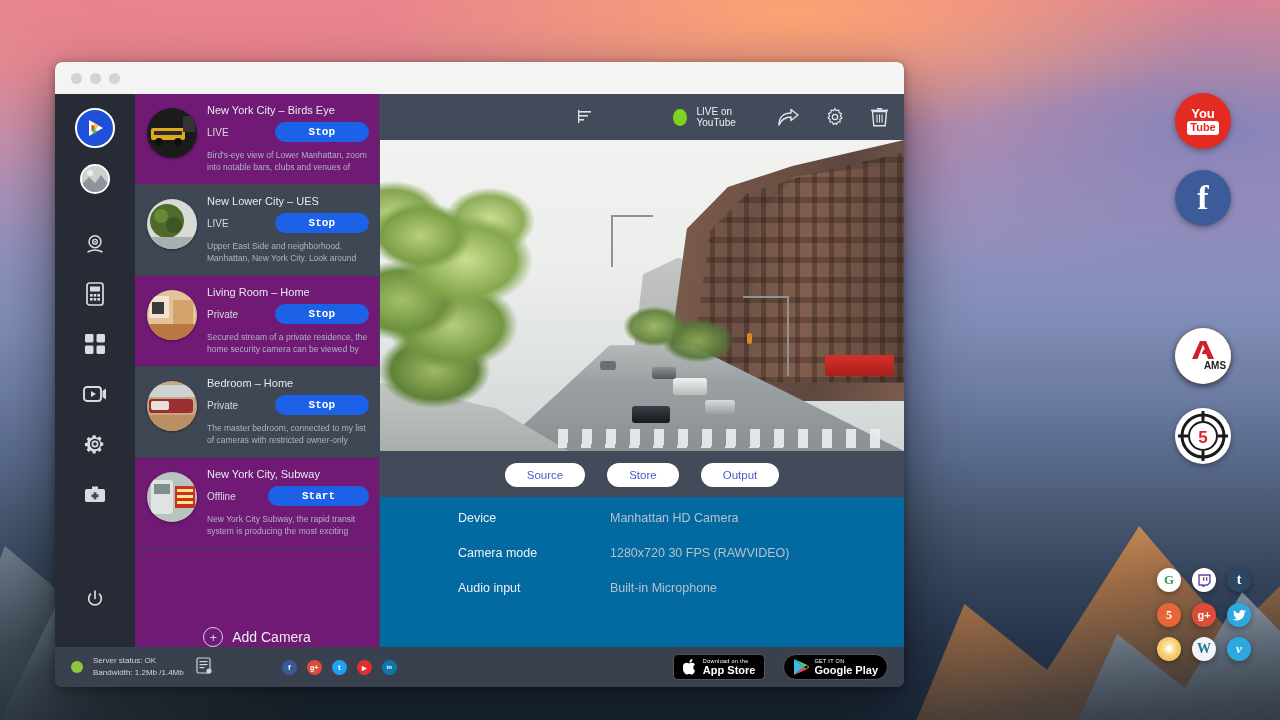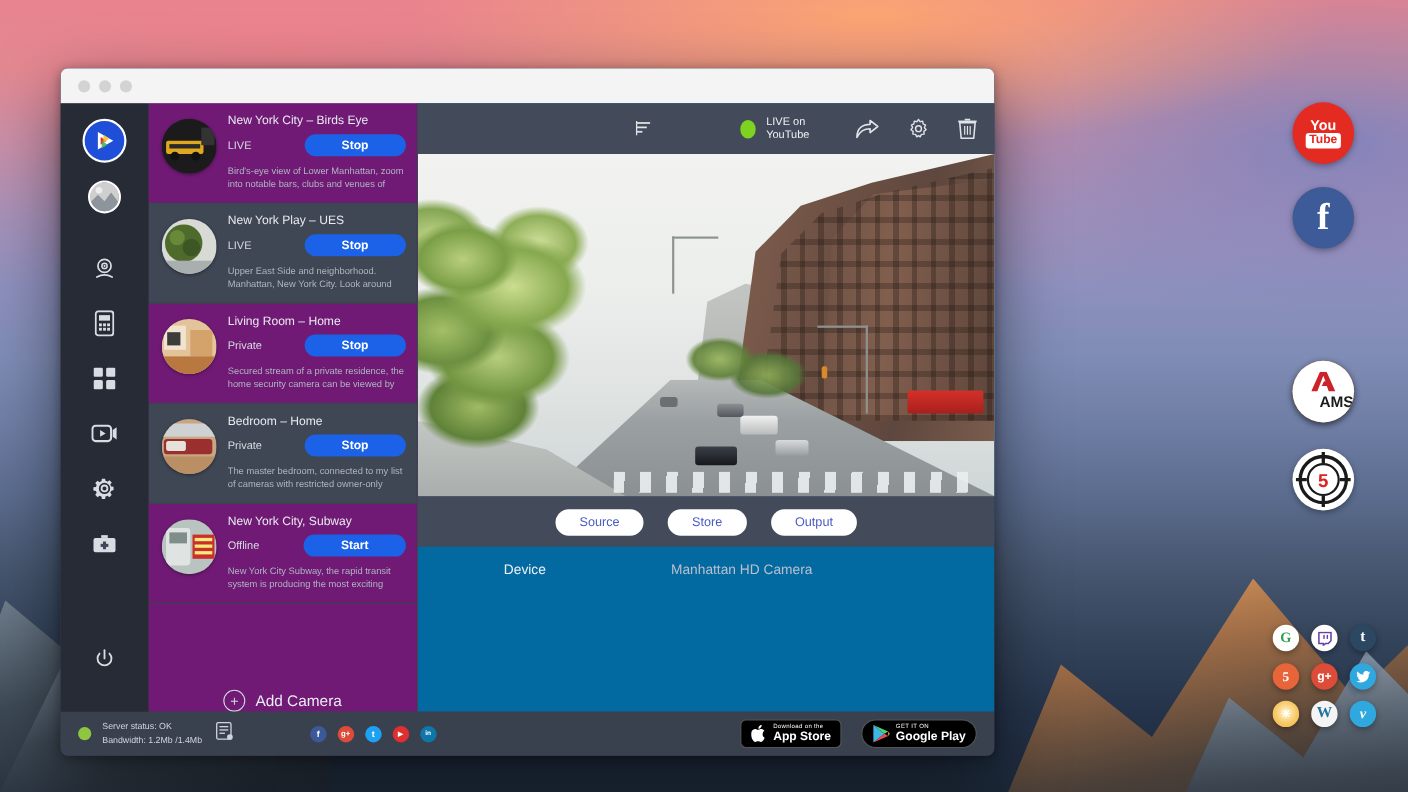--- a/index.html
+++ b/index.html
@@ -104,21 +104,21 @@
   .cam-info { flex: 1 1 auto; min-width: 0; }
   .cam-title {
     color: #e7eaef; font-size: 11px; margin-bottom: 6px;
     white-space: nowrap; overflow: hidden; text-overflow: ellipsis;
   }
   .cam-row { display: flex; align-items: center; justify-content: space-between; }
   .cam-status { color: #d6dae1; font-size: 10px; }
   .cam-btn {
     background: #1b62e8; color: #fff; border: none; border-radius: 12px;
     font-size: 11px; font-weight: bold; padding: 4px 34px; cursor: pointer;
-    font-family: Liberation Sans, sans-serif; min-width: 60px;
+    font-family: Liberation Mono, monospace; min-width: 60px;
   }
   .cam-desc {
     color: #aeb5c0; font-size: 8.5px; line-height: 1.45; margin-top: 7px;
     max-height: 25px; overflow: hidden;
   }
   .addcam {
     display: flex; align-items: center; justify-content: center; gap: 9px;
     padding: 28px 0 0 0; color: #e9ecf1; font-size: 14px; cursor: pointer;
   }
   .addcam .circ {
@@ -265,21 +265,21 @@
   <div class="deskicon" style="left:1175px;top:328px;width:56px;height:56px;background:#f08000;">
     <svg width="34" height="34" viewBox="0 0 34 34">
         <path d="M7 25 L20 4 L17 15 L27 9 L14 30 L17 19 Z" fill="#fff"></path>
       </svg>
   </div>
 
   <div class="deskicon" style="left:1175px;top:328px;width:56px;height:56px;background:#ffffff;flex-direction:column;justify-content:center;align-items:center;top:328px;">
     <svg width="22" height="18" viewBox="0 0 22 18">
       <path d="M8 0 L14 0 L22 18 L16 18 L14.2 13 L9.6 13 L11.6 8.5 L13 8.5 L11 3.6 L5.5 18 L0 18 Z" fill="#cc2229"></path>
     </svg>
-    <span style="font-size:14px;font-weight:bold;color:#1b1b1b;line-height:1.3;margin-left:24px;">AMS</span>
+    <span style="font-size:10px;font-weight:bold;color:#1b1b1b;line-height:1.3;margin-left:24px;">AMS</span>
   </div>
 
   <div class="deskicon" style="left:1175px;top:408px;width:56px;height:56px;background:#fff;">
     <svg width="50" height="50" viewBox="0 0 50 50">
       <circle cx="25" cy="25" r="21" fill="none" stroke="#1a1a1a" stroke-width="3"></circle>
       <circle cx="25" cy="25" r="14" fill="none" stroke="#1a1a1a" stroke-width="2"></circle>
       <line x1="25" y1="0" x2="25" y2="10" stroke="#1a1a1a" stroke-width="3"></line>
       <line x1="25" y1="40" x2="25" y2="50" stroke="#1a1a1a" stroke-width="3"></line>
       <line x1="0" y1="25" x2="10" y2="25" stroke="#1a1a1a" stroke-width="3"></line>
       <line x1="40" y1="25" x2="50" y2="25" stroke="#1a1a1a" stroke-width="3"></line>
@@ -436,21 +436,21 @@
             <div class="cam-thumb">
               <svg width="50" height="50" viewBox="0 0 50 50">
                 <rect width="50" height="50" fill="#d8dad6"></rect>
                 <circle cx="20" cy="22" r="17" fill="#4e6b2c"></circle>
                 <circle cx="14" cy="17" r="7" fill="#688a38"></circle>
                 <circle cx="27" cy="26" r="8" fill="#3d5724"></circle>
                 <rect x="0" y="38" width="50" height="12" fill="#a9aeae"></rect>
               </svg>
             </div>
             <div class="cam-info">
-              <div class="cam-title">New York Play – UES</div>
+              <div class="cam-title">New Lower City – UES</div>
               <div class="cam-row">
                 <span class="cam-status">LIVE</span>
                 <button class="cam-btn">Stop</button>
               </div>
               <div class="cam-desc">Upper East Side and neighborhood. Manhattan, New York City. Look around Central Park, the ...</div>
             </div>
           </div>
 
           <div class="cam">
             <div class="cam-thumb">
@@ -587,20 +587,28 @@
           <button class="pill">Source</button>
           <button class="pill">Store</button>
           <button class="pill">Output</button>
         </div>
 
         <div id="details">
           <div class="drow">
             <span class="dlabel">Device</span>
             <span class="dvalue">Manhattan HD Camera</span>
           </div>
+          <div class="drow">
+            <span class="dlabel">Camera mode</span>
+            <span class="dvalue">1280x720 30 FPS (RAWVIDEO)</span>
+          </div>
+          <div class="drow">
+            <span class="dlabel">Audio input</span>
+            <span class="dvalue">Built-in Microphone</span>
+          </div>
         </div>
       </div>
     </div>
 
     <div id="footer">
       <span class="sdot"></span>
       <div>
         <div class="stext">Server status: OK</div>
         <div class="stext">Bandwidth: 1.2Mb /1.4Mb</div>
       </div>

